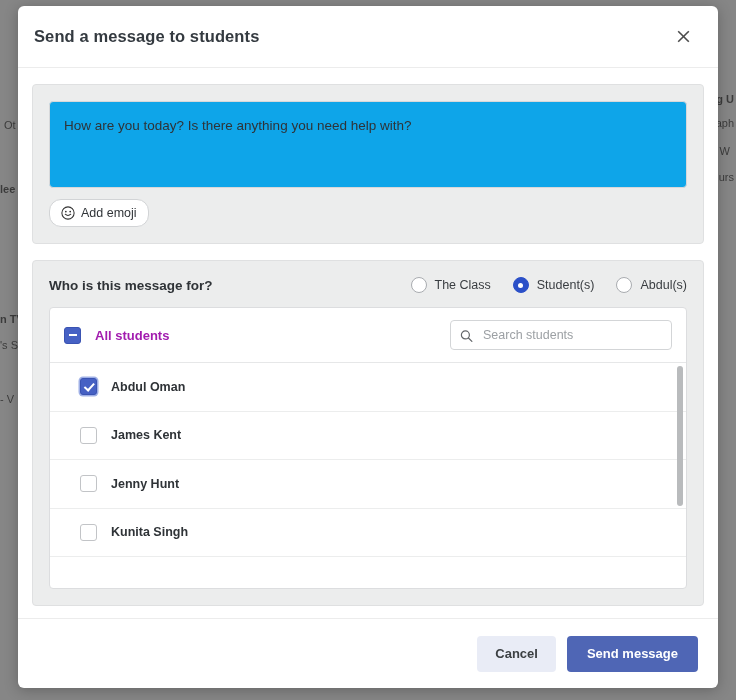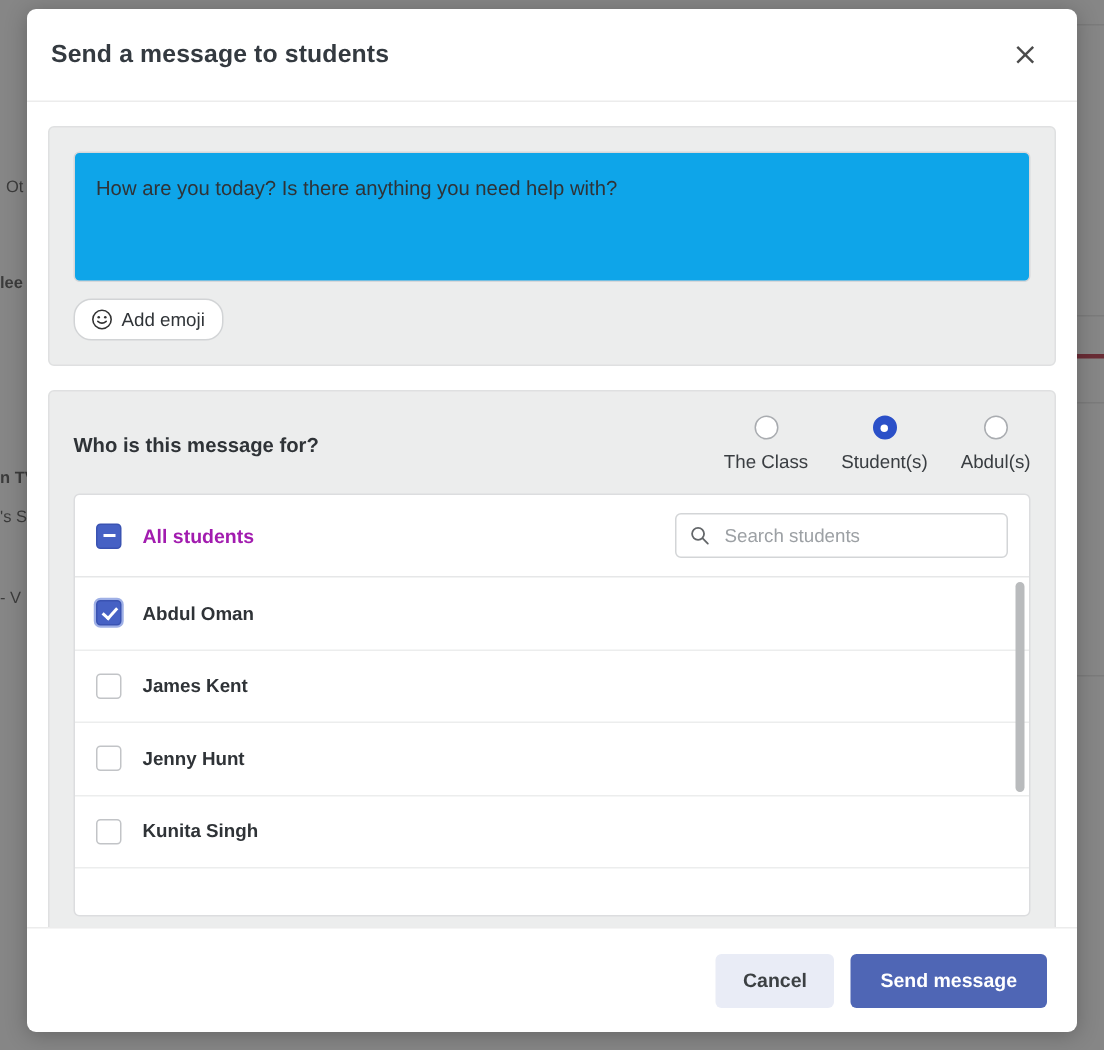--- a/index.html
+++ b/index.html
@@ -165,21 +165,20 @@
     flex: 1;
   }
   .radio-group { display: flex; align-items: center; gap: 22px; }
   .radio-item {
     display: inline-flex;
     align-items: center;
     gap: 8px;
     cursor: pointer;
     font-size: 12.5px;
     color: #393d41;
-    flex-direction: column;
   }
   .radio-dot {
     width: 16px; height: 16px;
     border-radius: 50%;
     border: 1.5px solid #a9acb0;
     background: #ffffff;
     display: inline-flex;
     align-items: center; justify-content: center;
     flex: 0 0 16px;
   }
@@ -272,21 +271,21 @@
 
   .student-scroll {
     height: 225px;
     overflow: hidden;
     position: relative;
   }
   .student-row {
     display: flex;
     align-items: center;
     height: 48.5px;
-    padding: 0 14px;
+    padding: 0 30px;
     border-bottom: 1px solid #eceded;
   }
   .student-name {
     font-size: 12.5px;
     font-weight: bold;
     color: #2f3337;
     margin-left: 14px;
   }
   .student-row.offline .student-name { color: #a0a4a8; }
   .student-sub {
@@ -355,20 +354,26 @@
     <div class="bg-rule" style="left:0;right:0;top:450px;"></div>
 
     <div class="bg-col left">
       <div class="bg-frag" style="left:4px;top:118px;">Ot</div>
       <div class="bg-frag bold" style="left:0px;top:182px;">lee</div>
       <div class="bg-frag bold" style="left:0px;top:312px;">n TV</div>
       <div class="bg-frag" style="left:0px;top:338px;">'s S</div>
       <div class="bg-frag" style="left:0px;top:392px;">- V</div>
     </div>
 
+    <div class="bg-col right">
+      <div class="bg-frag bold" style="right:2px;top:92px;">g U</div>
+      <div class="bg-frag" style="right:2px;top:116px;">aph</div>
+      <div class="bg-frag" style="right:6px;top:144px;">W</div>
+      <div class="bg-frag" style="right:2px;top:170px;">urs</div>
+    </div>
   </div>
 
   <div class="scrim"></div>
 
   <div class="modal">
 
     <div class="modal-header">
       <div class="modal-title">Send a message to students</div>
       <button class="close-btn">
         <svg width="13" height="13" viewBox="0 0 13 13" aria-hidden="true">

